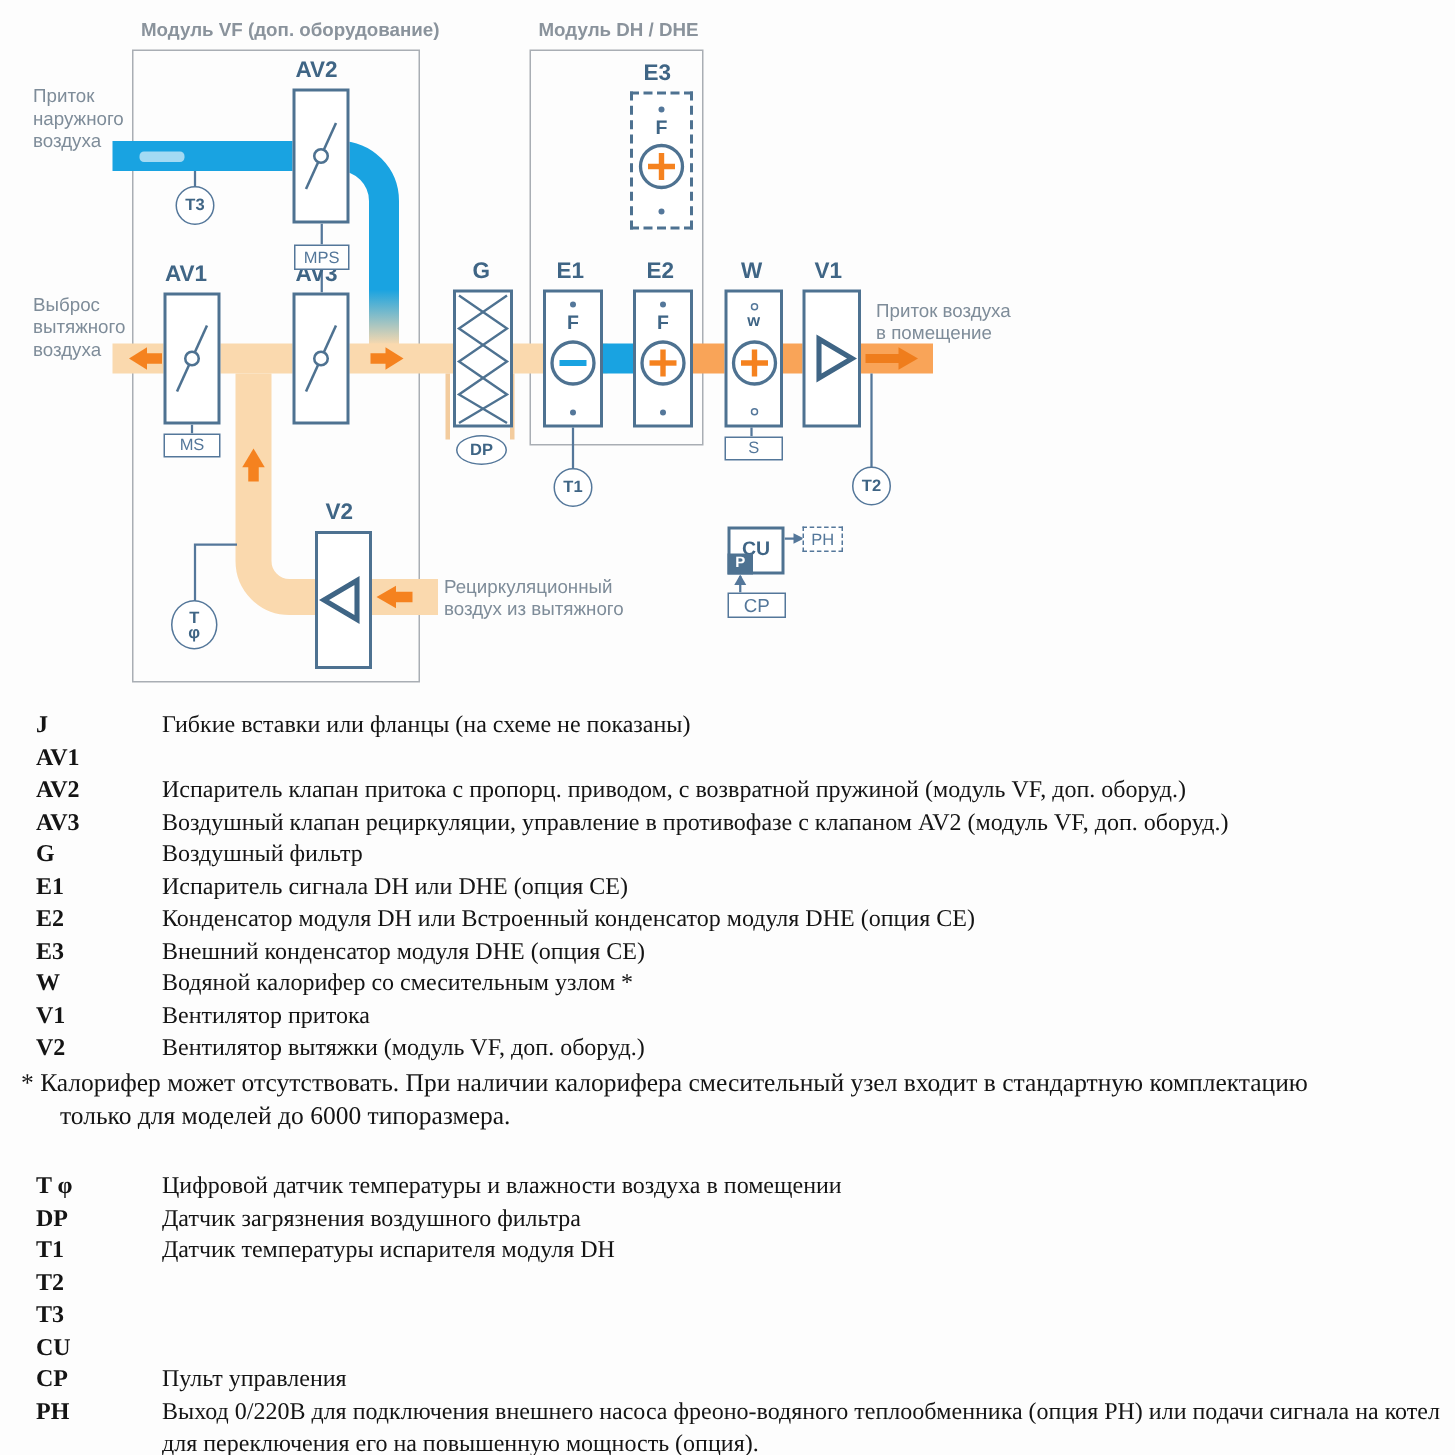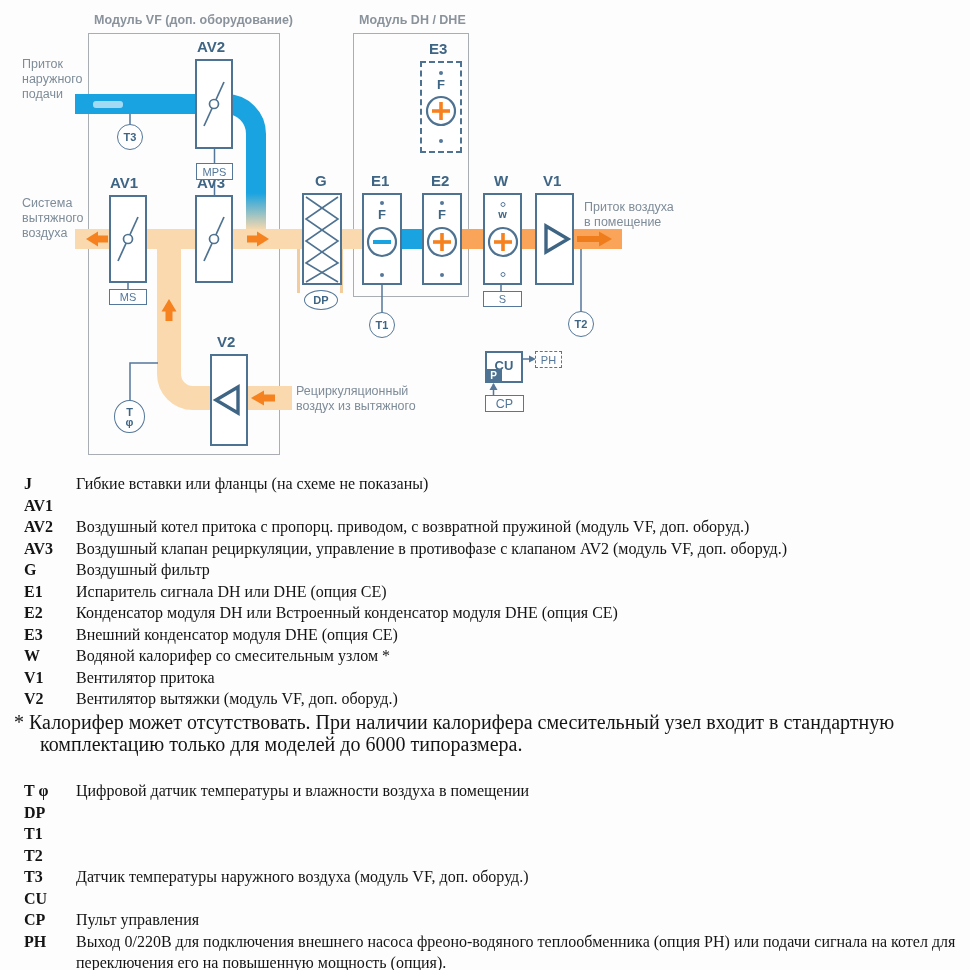--- a/index.html
+++ b/index.html
@@ -34,24 +34,24 @@
   .p-badge{position:absolute;left:-2px;bottom:-2px;width:17px;height:14px;background:#4e7291;color:#fff;
            font-size:10px;font-weight:bold;display:flex;align-items:center;justify-content:center;}
   
   .side-label{position:absolute;z-index:2;color:#7e8c99;font-size:12.5px;line-height:15px;white-space:pre-line;}
   .watermark{position:absolute;left:93px;top:101px;width:30px;height:7px;border-radius:3px;
              background:rgba(255,255,255,.6);z-index:3;}
   
   .legend{position:absolute;left:0;width:960px;font-family:"Liberation Serif",serif;color:#141414;z-index:2;}
   .lrow{display:flex;line-height:21.5px;font-size:16px;}
   .lkey{flex:0 0 52px;padding-left:24px;font-weight:bold;white-space:nowrap;}
-  .ltext{white-space:nowrap;}
+  .ltext{white-space:nowrap;margin-left:32px;}
   .ltext.wrap{white-space:normal;max-width:884px;}
   .footnote{position:absolute;left:14px;top:711px;width:856px;font-family:"Liberation Serif",serif;
-            font-size:20px;line-height:22px;color:#141414;padding-left:26px;text-indent:-26px;z-index:2;}
+            font-size:17px;line-height:22px;color:#141414;padding-left:26px;text-indent:-26px;z-index:2;}
 </style>
 </head>
 <body>
 
 <div id="canvas">
 
   <div class="module-box" style="left:88px;top:33px;width:190px;height:420px"></div>
   <div class="module-box" style="left:353px;top:33px;width:114px;height:262px"></div>
   <div class="module-label" style="left:90px;top:13px">Модуль VF (доп. оборудование)</div>
   <div class="module-label" style="left:355px;top:13px">Модуль DH / DHE</div>
@@ -98,22 +98,22 @@
 
     <path d="M130,114 V125 M214.5,149 V163 M214.5,180 V195 M128,283 V289 M382,278 V313 M501,280 V291 M581,249 V312 M130,401 V363 H158 M523,359 H531 M493.5,384 V395" stroke="#54779a" stroke-width="1.5" fill="none"></path>
     <polygon points="536,359 529,355.5 529,362.5" fill="#54779a"></polygon>
     <polygon points="493.5,383 489.5,390 497.5,390" fill="#54779a"></polygon>
   </svg>
 
   <div class="watermark"></div>
 
   <div class="side-label" style="left:22px;top:57px">Приток
 наружного
-подачи</div>
-  <div class="side-label" style="left:22px;top:196px">Система
+воздуха</div>
+  <div class="side-label" style="left:22px;top:196px">Выброс
 вытяжного
 воздуха</div>
   <div class="side-label" style="left:584px;top:200px">Приток воздуха
 в помещение</div>
   <div class="side-label" style="left:296px;top:384px">Рециркуляционный
 воздух из вытяжного</div>
 
   <div class="comp-label" style="left:197px;top:38px">AV2</div>
   <div class="comp-label" style="left:110px;top:174px">AV1</div>
   <div class="comp-label" style="left:197px;top:174px">AV3</div>
@@ -223,21 +223,21 @@
   <div class="legend" style="top:473px">
     <div class="lrow">
         <span class="lkey">J</span>
         <span class="ltext">Гибкие вставки или фланцы (на схеме не показаны)</span>
       </div>
     <div class="lrow">
         <span class="lkey">AV1</span>
       </div>
     <div class="lrow">
         <span class="lkey">AV2</span>
-        <span class="ltext">Воздушный котел притока с пропорц. приводом, с возвратной пружиной (модуль VF, доп. оборуд.)</span>
+        <span class="ltext">Испаритель клапан притока с пропорц. приводом, с возвратной пружиной (модуль VF, доп. оборуд.)</span>
       </div>
     <div class="lrow">
         <span class="lkey">AV3</span>
         <span class="ltext">Воздушный клапан рециркуляции, управление в противофазе с клапаном AV2  (модуль VF, доп. оборуд.)</span>
       </div>
     <div class="lrow">
         <span class="lkey">G</span>
         <span class="ltext">Воздушный фильтр</span>
       </div>
     <div class="lrow">
@@ -268,30 +268,31 @@
 
   <div class="footnote">* Калорифер может отсутствовать. При наличии калорифера смесительный узел входит в стандартную комплектацию только для моделей до 6000 типоразмера.</div>
 
   <div class="legend" style="top:780px">
     <div class="lrow">
         <span class="lkey">T φ</span>
         <span class="ltext">Цифровой датчик температуры и влажности воздуха в помещении</span>
       </div>
     <div class="lrow">
         <span class="lkey">DP</span>
+        <span class="ltext">Датчик загрязнения воздушного фильтра</span>
       </div>
     <div class="lrow">
         <span class="lkey">T1</span>
+        <span class="ltext">Датчик температуры испарителя модуля DH</span>
       </div>
     <div class="lrow">
         <span class="lkey">T2</span>
       </div>
     <div class="lrow">
         <span class="lkey">T3</span>
-        <span class="ltext">Датчик температуры наружного воздуха (модуль VF, доп. оборуд.)</span>
       </div>
     <div class="lrow">
         <span class="lkey">CU</span>
       </div>
     <div class="lrow">
         <span class="lkey">CP</span>
         <span class="ltext">Пульт управления</span>
       </div>
     <div class="lrow">
         <span class="lkey">PH</span>

